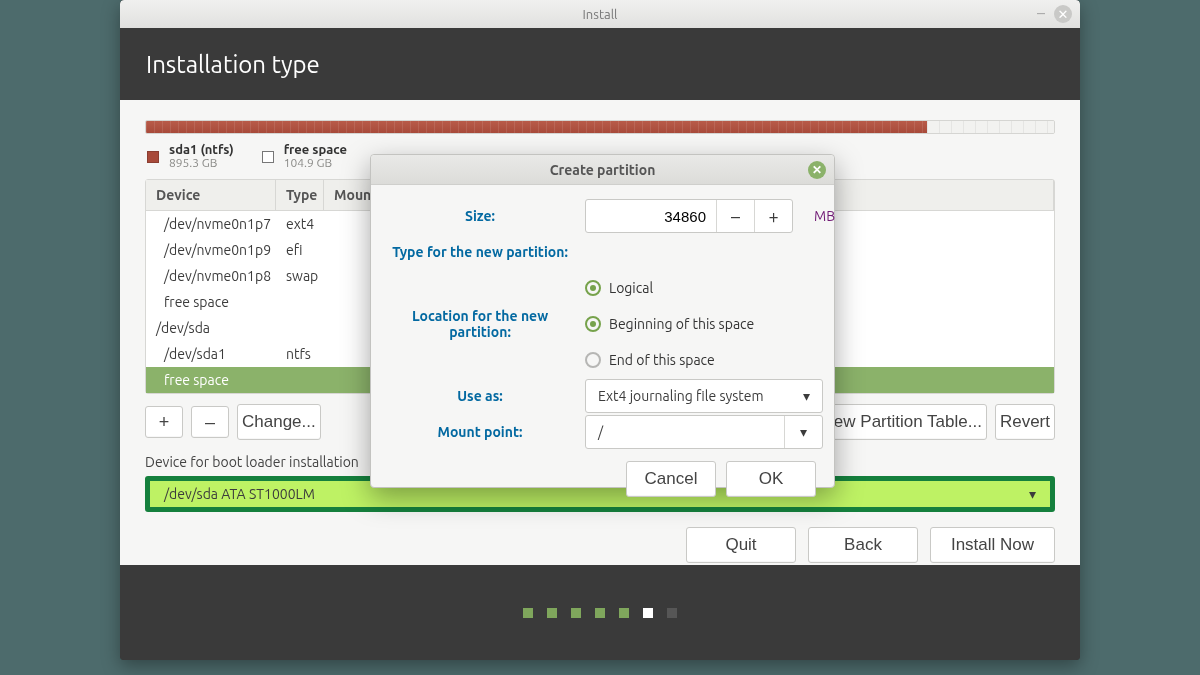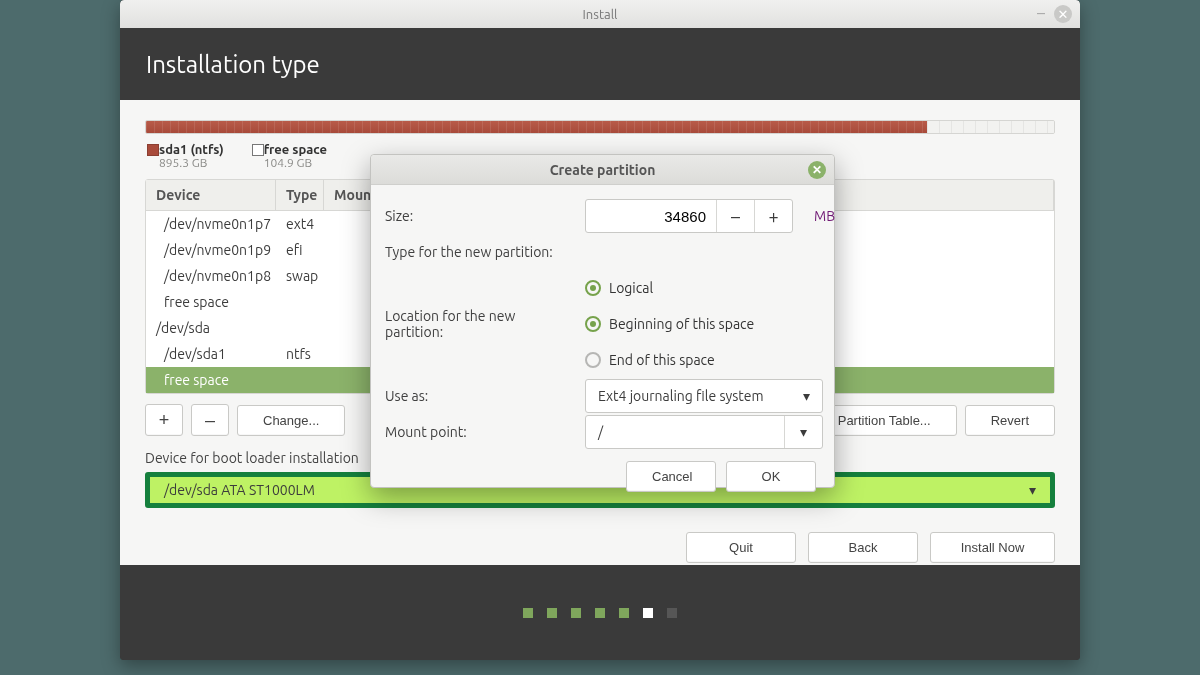--- a/index.html
+++ b/index.html
@@ -53,21 +53,21 @@
   .usage-bar {
     height: 14px; background: #eee; border: 1px solid #d5d5d2; border-radius: 2px; overflow: hidden; display: flex;
   }
   .usage-used { background: linear-gradient(#b85b49, #a84a3a); position: relative; }
   .usage-used::after { content:""; position:absolute; inset:0;
     background: repeating-linear-gradient(90deg, rgba(255,255,255,.10) 0 1px, transparent 1px 8px); }
   .usage-free { flex:1; background: #f2f2f0;
     background-image: repeating-linear-gradient(90deg, #e5e5e3 0 1px, transparent 1px 12px); }
 
   .legend { display:flex; gap:28px; margin:8px 0 10px 2px; }
-  .legend-item { display:flex; align-items:flex-start; gap:0; font-size:13px; }
+  .legend-item { display:flex; align-items:center; gap:10px; font-size:13px; }
   .legend-swatch { width:12px; height:12px; border:1px solid #777; margin-top:2px; }
   .legend-swatch.red { background:#a84a3a; border-color:#8b3e31; }
   .legend-swatch.empty { background:#fff; }
   .legend-item .name { color:#333; font-weight:600; }
   .legend-item .sub  { color:#8a8a87; font-size:12px; }
 
   .devtable { border:1px solid #d7d7d4; border-radius:3px; background:#fff; }
   .devtable .thead { display:flex; background:#efefec; border-bottom:1px solid #d7d7d4; font-weight:600; color:#555; }
   .devtable .thead div { padding:7px 10px; border-right:1px solid #d7d7d4; }
   .devtable .col-dev  { width:130px; }
@@ -76,22 +76,22 @@
   .devtable .row { display:flex; }
   .devtable .row > div { padding:5px 10px; }
   .devtable .row .d  { width:130px; }
   .devtable .row .t  { width:48px; }
   .devtable .row .m  { flex:1; }
   .devtable .row.indent .d { padding-left:18px; }
   .devtable .row.selected { background:#8bb26a; color:#fff; }
 
   .toolbar-row { display:flex; gap:8px; align-items:center; margin-top:10px; }
   .btn {
-    background:#fff; border:1px solid #c9c9c6; border-radius:3px; padding:7px 25px;
-    font-size:13px; color:#444; cursor:pointer; box-shadow:inset 0 -1px 0 rgba(0,0,0,.03);
+    background:#fff; border:1px solid #c9c9c6; border-radius:3px; padding:7px 4px;
+    font-size:17px; color:#444; cursor:pointer; box-shadow:inset 0 -1px 0 rgba(0,0,0,.03);
   }
   .btn.icon { width:38px; text-align:center; padding:7px 0; font-size:18px; line-height:16px; }
   .toolbar-row .spacer { flex:1; }
 
   .bootloader-label { margin-top:14px; color:#444; }
   .bootloader-select {
     margin-top:6px; height:36px; border:5px solid #15803d; border-radius:3px; background:#bef264;
     display:flex; align-items:center; padding:0 14px; position:relative;text-align:right;
   }
   .bootloader-select .caret { position:absolute; right:14px; }
@@ -121,21 +121,21 @@
     position:relative; border-top-left-radius:4px; border-top-right-radius:4px;
     border-bottom:1px solid #cfcfcc;
   }
   .modal .mtitle .mclose {
     position:absolute; right:8px; top:6px; width:18px; height:18px; border-radius:50%;
     background:#8bb26a; color:#fff; font-size:12px; line-height:18px; text-align:center;
   }
   .modal .mbody { padding:14px 18px 12px 14px; }
   .mrow { display:flex; align-items:center; min-height:34px; }
   .mrow + .mrow { margin-top:2px; }
-  .mrow .mlabel { flex:0 0 200px; text-align:left; padding-right:10px; color:#404040; }
+  .mrow .mlabel { flex:0 0 200px; text-align:center; padding-right:10px; color:#0369a1;font-weight:bold; }
   .mrow .mfield { flex:1; display:flex; align-items:center; gap:6px; }
 
   .spin {
     display:flex; border:1px solid #c9c9c6; border-radius:3px; background:#fff; height:34px;
   }
   .spin input { border:none; width:130px; text-align:right; padding:0 10px; font-size:15px; background:transparent; outline:none; }
   .spin .sbtn { width:38px; border-left:1px solid #d7d7d4; display:flex; align-items:center; justify-content:center; font-size:18px; cursor:pointer; }
   .unit { margin-left:15px; color:#701a75; }
 
   .radio { display:flex; align-items:center; gap:8px; font-size:14px; color:#333; }

